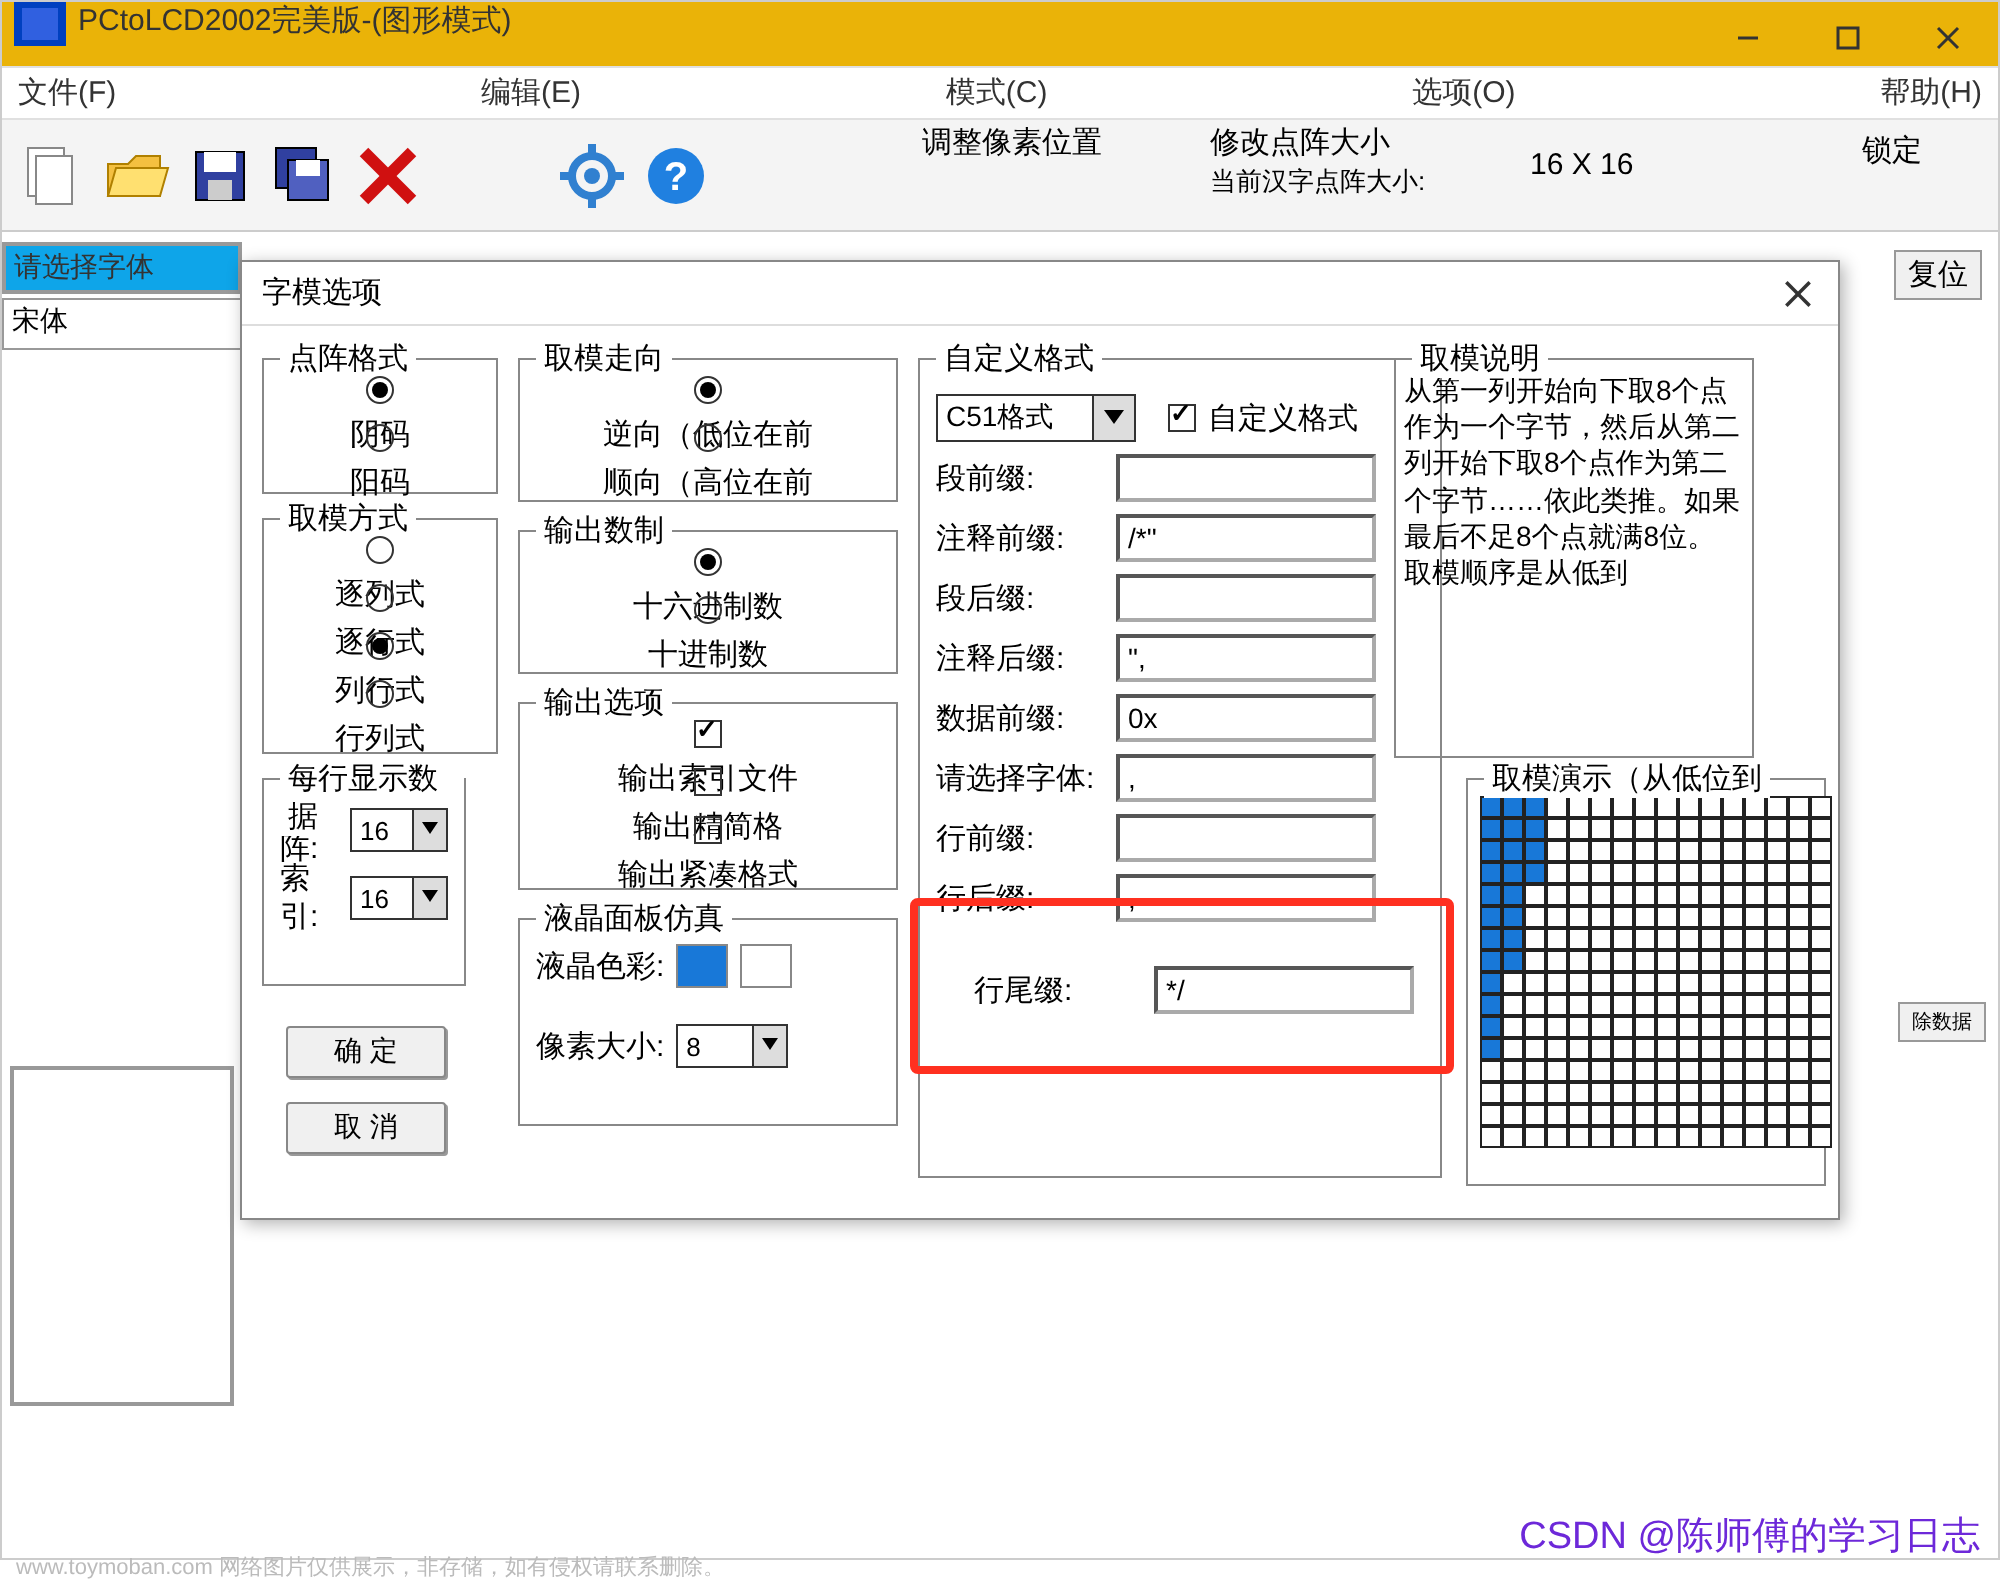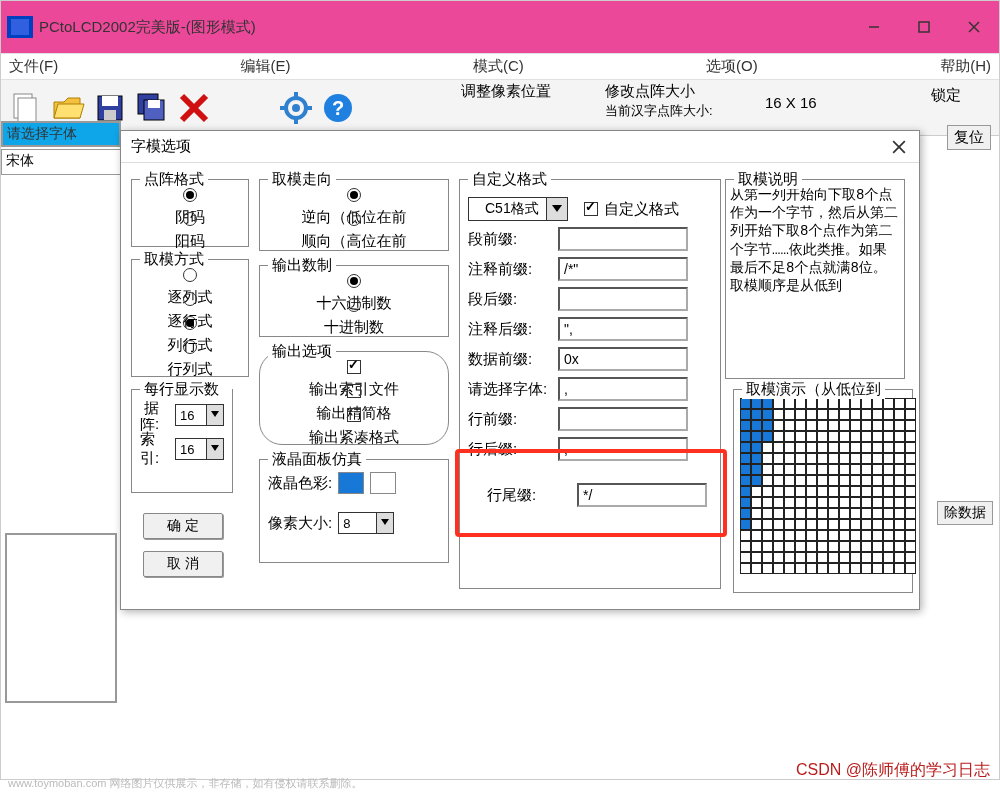--- a/index.html
+++ b/index.html
@@ -1,73 +1,73 @@
 <!DOCTYPE html>
 <html><head>
 <meta charset="utf-8">
 <style>
 * { box-sizing: border-box; margin: 0; padding: 0; }
 body { font-family: "SimSun", "宋体", sans-serif; font-size: 14px; background: #fff; width: 1000px; height: 797px; position: relative; overflow: hidden; }
 .main-window { position: absolute; top: 0; left: 0; width: 1000px; height: 780px; border: 1px solid #ccc; background: #fff; }
-.title-bar { height: 53px; background: #ec4899; display: flex; align-items: center; border-bottom: 1px solid #e0e0e0; }
+.title-bar { height: 33px; background: #eab308; display: flex; align-items: flex-start; border-bottom: 1px solid #e0e0e0; }
 .title-icon { width: 26px; height: 22px; margin-left: 6px; background: #0040c0; position: relative; }
 .title-icon::before { content: ""; position: absolute; left: 4px; top: 3px; width: 18px; height: 16px; background: #3060e0; }
 .title-text { margin-left: 6px; font-size: 15px; color: #333; }
 .win-controls { margin-left: auto; display: flex; }
 .win-btn { width: 50px; height: 36px; display: flex; align-items: center; justify-content: center; color: #333; font-size: 14px; }
 .win-btn svg { width: 12px; height: 12px; }
 .menu-bar { height: 26px; background: #fff; display: flex; align-items: center; padding: 0 8px; gap: 4px; border-bottom: 1px solid #e0e0e0; font-size: 15px; justify-content: space-between; }
 .menu-item { color: #333; }
 .toolbar { height: 56px; background: #f4f4f4; display: flex; align-items: center; padding: 0 4px; border-bottom: 1px solid #ccc; position: relative; }
 .tb-icon { width: 42px; height: 42px; display: flex; align-items: center; justify-content: center; }
 .tb-label { position: absolute; font-size: 15px; color: #000; }
 .lbl-adjust { left: 460px; top: 2px; }
 .lbl-modify { left: 604px; top: 2px; }
 .lbl-size { left: 604px; top: 22px; font-size: 13px; }
 .lbl-dims { left: 764px; top: 14px; font-size: 15px; }
 .lbl-lock { left: 930px; top: 6px; font-size: 15px; }
 .lbl-reset { position: absolute; right: 8px; top: 60px; font-size: 15px; border: 1px solid #999; padding: 2px 6px; background: #f0f0f0; }
 .left-panel { position: absolute; left: 0; top: 120px; width: 120px; }
 .font-select-label { height: 26px; border: 2px solid #999; padding: 2px 4px; font-size: 14px; color: #333; background: #0ea5e9; }
 .font-select { height: 26px; border: 1px solid #999; padding: 2px 4px; font-size: 14px; background: #fff; margin-top: 2px; }
-.clear-data-btn { position: absolute; right: 6px; top: 200px; font-size: 14px; border: 1px solid #999; padding: 2px 6px; background: #f0f0f0; }
+.clear-data-btn { position: absolute; right: 6px; top: 200px; font-size: 10px; border: 1px solid #999; padding: 2px 6px; background: #f0f0f0; }
 .big-edit-area { position: absolute; left: 0; top: 440px; width: 120px; height: 260px; border: 2px solid #999; background: #fff; }
 
 .dialog { position: absolute; left: 120px; top: 130px; width: 800px; height: 480px; background: #fff; border: 1px solid #888; box-shadow: 2px 2px 8px rgba(0,0,0,0.3); }
 .dialog-title { height: 32px; display: flex; align-items: center; padding: 0 10px; border-bottom: 1px solid #ddd; font-size: 15px; }
 .dialog-close { margin-left: auto; width: 20px; height: 20px; display: flex; align-items: center; justify-content: center; }
 .dialog-body { position: relative; height: 448px; }
 
 .groupbox { position: absolute; border: 1px solid #888; padding-top: 2px; }
 .groupbox-title { position: absolute; top: -10px; left: 8px; background: #fff; padding: 0 4px; font-size: 15px; }
 .gb-content { padding: 6px 8px; font-size: 15px; }
 .radio-row, .check-row { display: flex; align-items: center; gap: 6px; height: 24px; flex-direction: column; }
 .radio { width: 14px; height: 14px; border: 1px solid #333; border-radius: 50%; position: relative; flex-shrink: 0; }
 .radio.checked::after { content: ""; position: absolute; left: 2px; top: 2px; width: 8px; height: 8px; background: #000; border-radius: 50%; }
 .checkbox { width: 14px; height: 14px; border: 1px solid #333; position: relative; flex-shrink: 0; }
 .checkbox.checked::after { content: "✓"; position: absolute; left: 0; top: -4px; font-size: 13px; font-weight: bold; }
 
 .field-row { display: flex; align-items: center; gap: 6px; height: 30px; }
 .field-label { width: 84px; font-size: 15px; }
 .field-input { width: 130px; height: 24px; border: 2px inset #aaa; padding: 0 4px; font-size: 14px; background: #fff; }
-.select-input { width: 100px; height: 24px; border: 1px solid #333; font-size: 14px; background: #fff; display: flex; align-items: center; padding: 0 16px; position: relative; }
+.select-input { width: 100px; height: 24px; border: 1px solid #333; font-size: 14px; background: #fff; display: flex; align-items: center; padding: 0 4px; position: relative; }
 .select-input::after { content: ""; position: absolute; right: 0; top: 0; width: 20px; height: 100%; background: #ddd; border-left: 1px solid #333; }
 .select-input .arrow { position: absolute; right: 5px; top: 7px; width: 0; height: 0; border-left: 5px solid transparent; border-right: 5px solid transparent; border-top: 7px solid #000; z-index: 1; }
 
 .desc-text { font-size: 14px; line-height: 1.3; padding: 4px; }
 .red-box { position: absolute; border: 4px solid #ff3020; border-radius: 4px; pointer-events: none; }
 
 .pixel-grid { display: grid; grid-template-columns: repeat(16, 11px); grid-auto-rows: 11px; gap: 0; }
 .pixel-grid div { border: 1px solid #222; background: #fff; }
 .pixel-grid div.on { background: #1878d8; }
 
 .btn-classic { width: 80px; height: 26px; border: 1px solid #888; background: #f0f0f0; font-size: 14px; display: flex; align-items: center; justify-content: center; border-radius: 2px; box-shadow: 1px 1px 0 #999; }
 
 .watermark-left { position: absolute; left: 8px; bottom: 6px; font-size: 11px; color: #bbb; }
-.watermark-right { position: absolute; right: 10px; bottom: 16px; font-size: 16px; color: #b91c1c; }
+.watermark-right { position: absolute; right: 10px; bottom: 16px; font-size: 19px; color: #6d28d9; }
 
 .small-select { width: 56px; height: 22px; border: 1px solid #333; font-size: 13px; display: flex; align-items: center; padding: 0 4px; position: relative; background: #fff; }
 .small-select::after { content: ""; position: absolute; right: 0; top: 0; width: 16px; height: 100%; background: #ddd; border-left: 1px solid #333; }
 .small-select .arrow { position: absolute; right: 4px; top: 6px; width: 0; height: 0; border-left: 4px solid transparent; border-right: 4px solid transparent; border-top: 6px solid #000; z-index: 1; }
 .color-swatch { width: 26px; height: 22px; display: inline-block; border: 1px solid #888; }
 </style>
 </head>
 <body>
 
 <div class="main-window">
@@ -240,21 +240,21 @@
             <span class="radio checked"></span>
             <span>十六进制数</span>
           </div>
         <div class="radio-row">
             <span class="radio"></span>
             <span>十进制数</span>
           </div>
       </div>
     </div>
 
-    <div class="groupbox" style="left:138px;top:188px;width:190px;height:94px;border-radius:23px;">
+    <div class="groupbox" style="left:138px;top:188px;width:190px;height:94px;">
       <div class="groupbox-title">输出选项</div>
       <div class="gb-content">
         <div class="check-row">
             <span class="checkbox checked"></span>
             <span>输出索引文件</span>
           </div>
         <div class="check-row">
             <span class="checkbox"></span>
             <span>输出精简格</span>
           </div>
@@ -351,21 +351,21 @@
             <span class="field-label">行后缀:</span>
             <input class="field-input" value="," style="">
           </div>
         <div class="field-row" style="margin-top:16px;margin-left:19px;">
             <span class="field-label">行尾缀:</span>
             <input class="field-input" value="*/" style="">
           </div>
       </div>
     </div>
 
-    <div class="groupbox" style="left:604px;top:16px;width:180px;height:200px;font-family:Liberation Mono, monospace;">
+    <div class="groupbox" style="left:576px;top:16px;width:180px;height:200px;">
       <div class="groupbox-title">取模说明</div>
       <div class="desc-text">从第一列开始向下取8个点作为一个字节，然后从第二列开始下取8个点作为第二个字节……依此类推。如果最后不足8个点就满8位。
 取模顺序是从低到</div>
     </div>
 
     <div class="groupbox" style="left:612px;top:226px;width:180px;height:204px;">
       <div class="groupbox-title">取模演示（从低位到</div>
       <div style="padding:6px;">
         <div class="pixel-grid" id="pixel-grid">
             <div class="on"></div>

